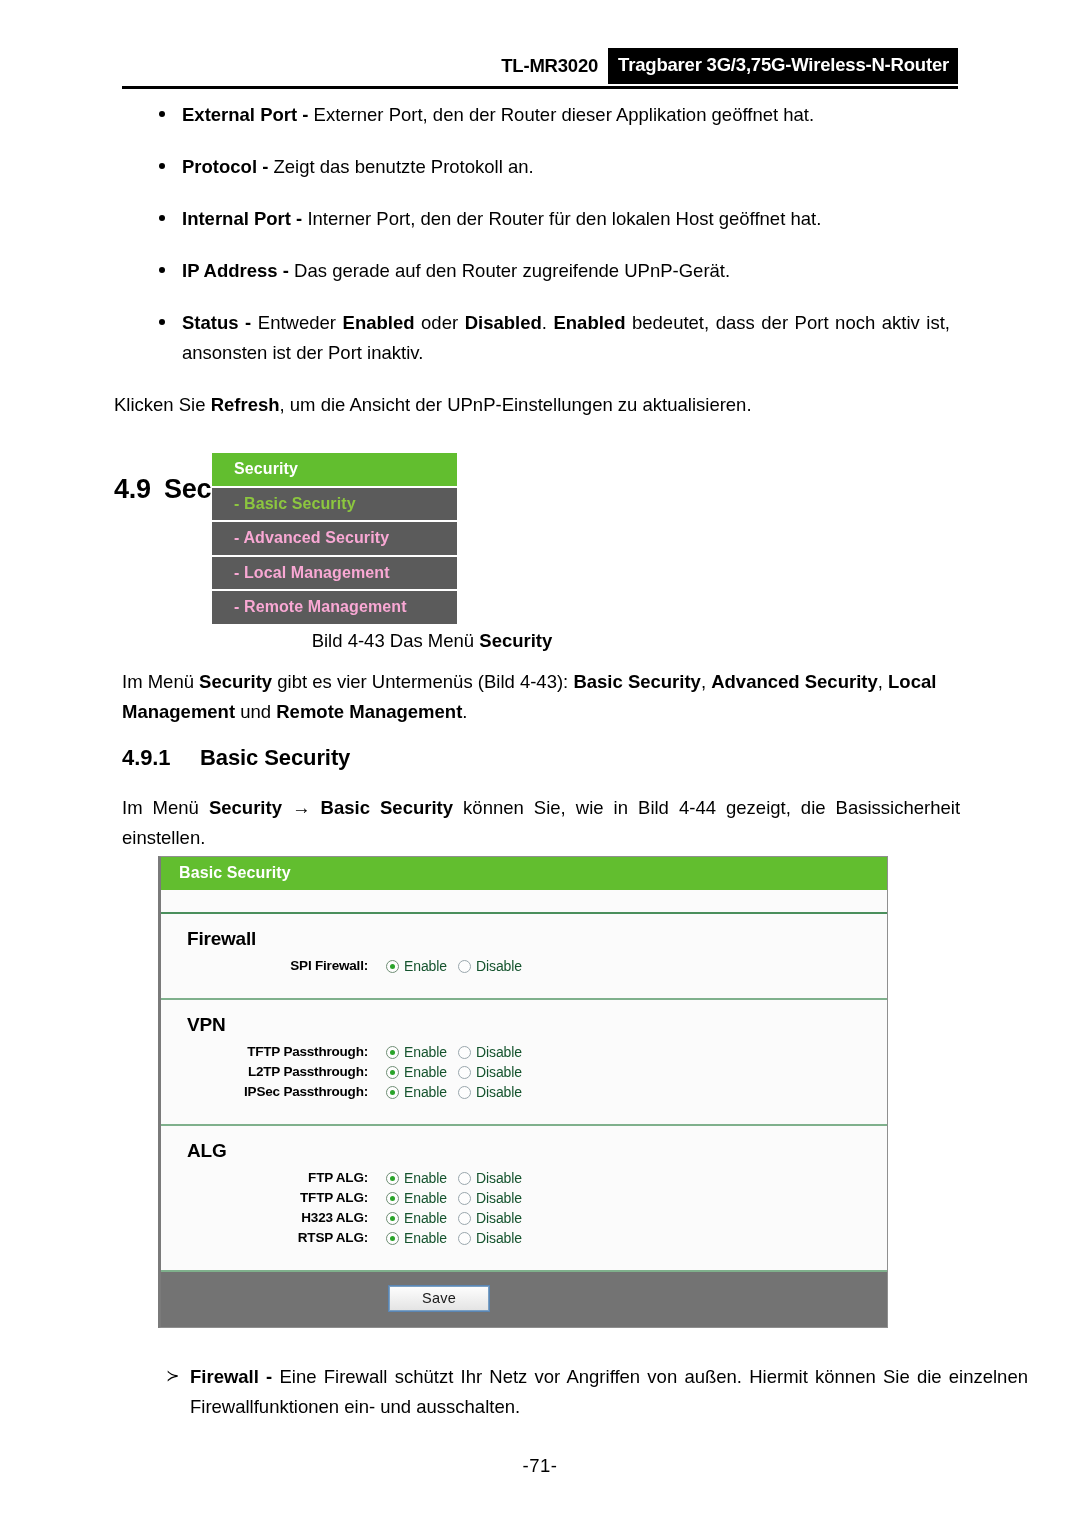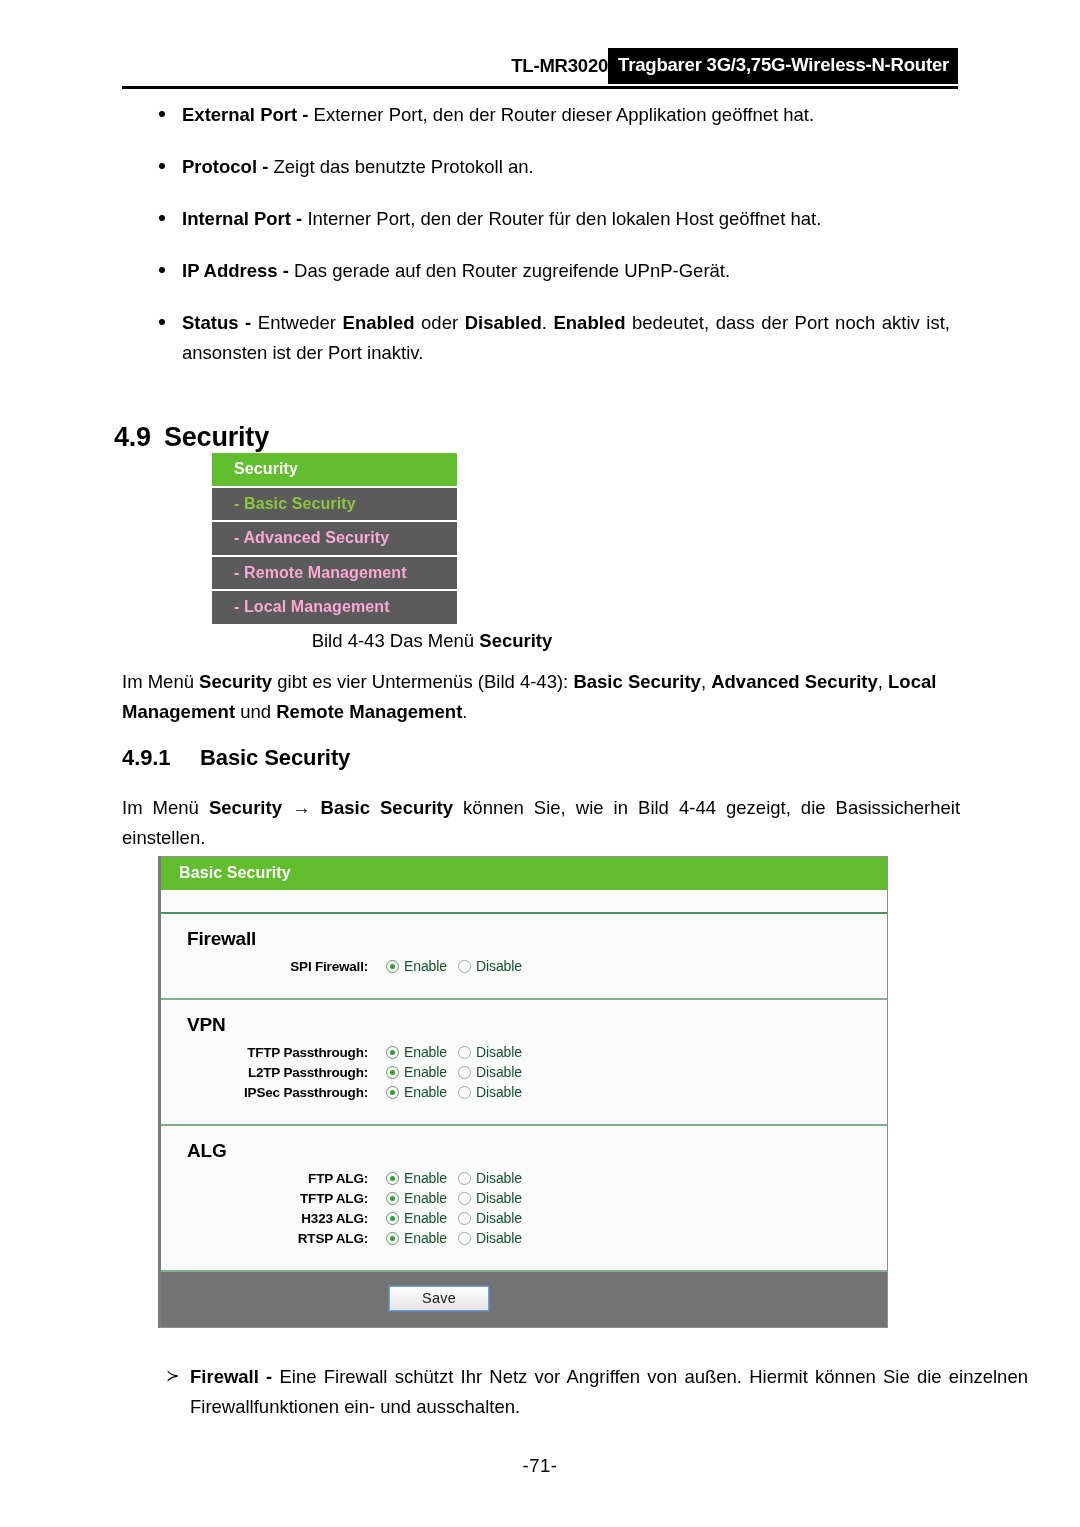--- a/index.html
+++ b/index.html
@@ -34,20 +34,21 @@
     display: flex;
     align-items: stretch;
     justify-content: flex-end;
     height: 36px;
   }
   .model-name {
     font-size: 18.5px;
     font-weight: bold;
     letter-spacing: -0.2px;
     align-self: center;
+    padding-right: 10px;
     white-space: nowrap;
   }
   .product-name {
     background: #000000;
     color: #ffffff;
     font-size: 18.5px;
     font-weight: bold;
     letter-spacing: -0.2px;
     padding: 5px 9px 6px 10px;
     white-space: nowrap;
@@ -187,21 +188,20 @@
   .panel-section:last-of-type { border-bottom: 2px solid #3f9e4d; }
   .section-heading {
     font-size: 19px;
     font-weight: bold;
     padding-left: 26px;
     margin-bottom: 8px;
     letter-spacing: -0.2px;
   }
   .field-row {
     display: flex;
-    align-items: center;
     margin: 4px 0;
   }
   .field-label {
     width: 207px;
     text-align: right;
     font-size: 13.5px;
     font-weight: bold;
     padding-right: 18px;
     letter-spacing: -0.2px;
     white-space: nowrap;
@@ -323,32 +323,35 @@
       <li class="bullet-item">
         <span class="dot"></span>
         <b>IP Address</b><b> - </b><span>Das gerade auf den Router zugreifende UPnP-Gerät.</span>
       </li>
       <li class="bullet-item justify">
         <span class="dot"></span>
         <b>Status</b><b> - </b><span>Entweder </span><b>Enabled</b><span> oder </span><b>Disabled</b><span>. </span><b>Enabled</b><span> bedeutet, dass der Port noch aktiv ist, ansonsten ist der Port inaktiv.</span>
       </li>
     </ul>
 
+    <p class="para indent-0" style="margin-top:4px;">
+      <span>Klicken Sie </span><b>Refresh</b><span>, um die Ansicht der UPnP-Einstellungen zu aktualisieren.</span>
+    </p>
 
     <h2 class="sec-title" style="margin-top:42px;">
       <span class="sec-num">4.9</span><span>Security</span>
     </h2>
   </div>
 
   <div class="menu-figure">
     <div class="menu-head">Security</div>
     <div class="menu-item active">- Basic Security</div>
     <div class="menu-item">- Advanced Security</div>
+    <div class="menu-item">- Local Management</div>
     <div class="menu-item">- Remote Management</div>
-    <div class="menu-item">- Local Management</div>
   </div>
 
   <div class="fig-caption" style="position:absolute; left:122px; top:627px; width:620px;">
     <span>Bild 4-43 Das Menü </span><b>Security</b>
   </div>
 
   <p class="para" style="position:absolute; left:122px; top:667px; width:838px;">
     <span>Im Menü </span><b>Security</b><span> gibt es vier Untermenüs (Bild 4-43): </span><b>Basic Security</b><span>, </span><b>Advanced Security</b><span>, </span><b>Local Management</b><span> und </span><b>Remote Management</b><span>.</span>
   </p>
 

